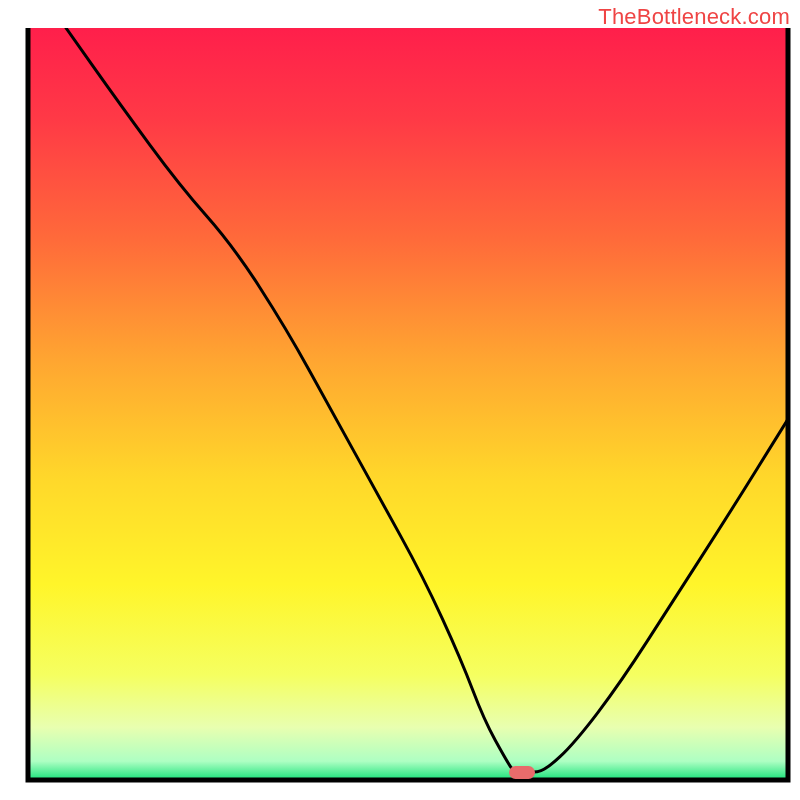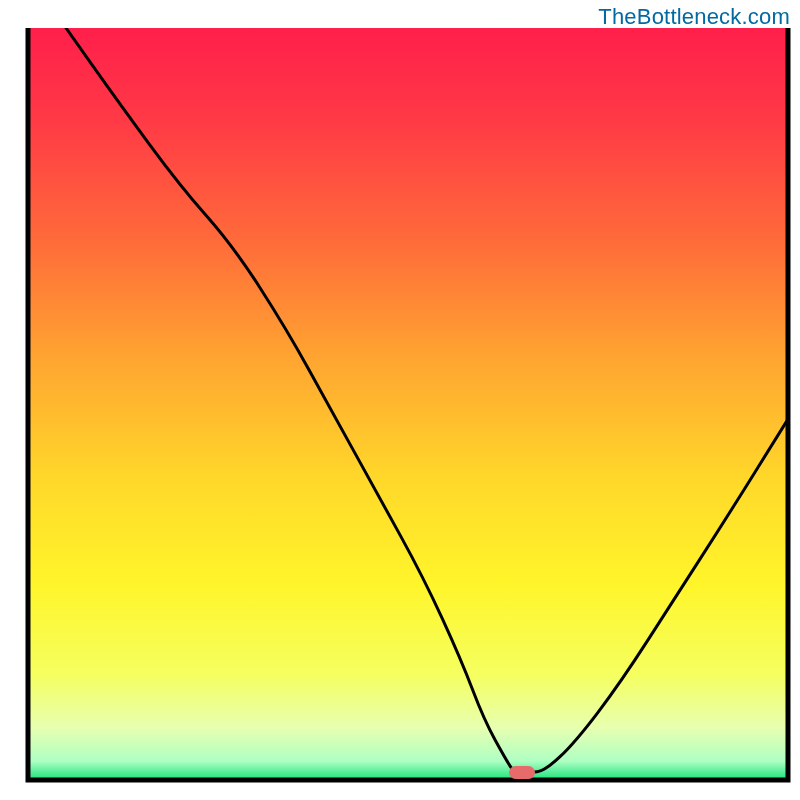--- a/index.html
+++ b/index.html
@@ -14,21 +14,21 @@
     position: relative;
     width: 800px;
     height: 800px;
   }
   .watermark {
     position: absolute;
     top: 4px;
     right: 10px;
     font-size: 22px;
     font-weight: 500;
-    color: #0369a1;
+    color: #ef4444;
     z-index: 20;
     letter-spacing: 0.2px;
   }
   svg.chart {
     position: absolute;
     top: 0; left: 0;
     width: 800px;
     height: 800px;
   }
   .marker {

